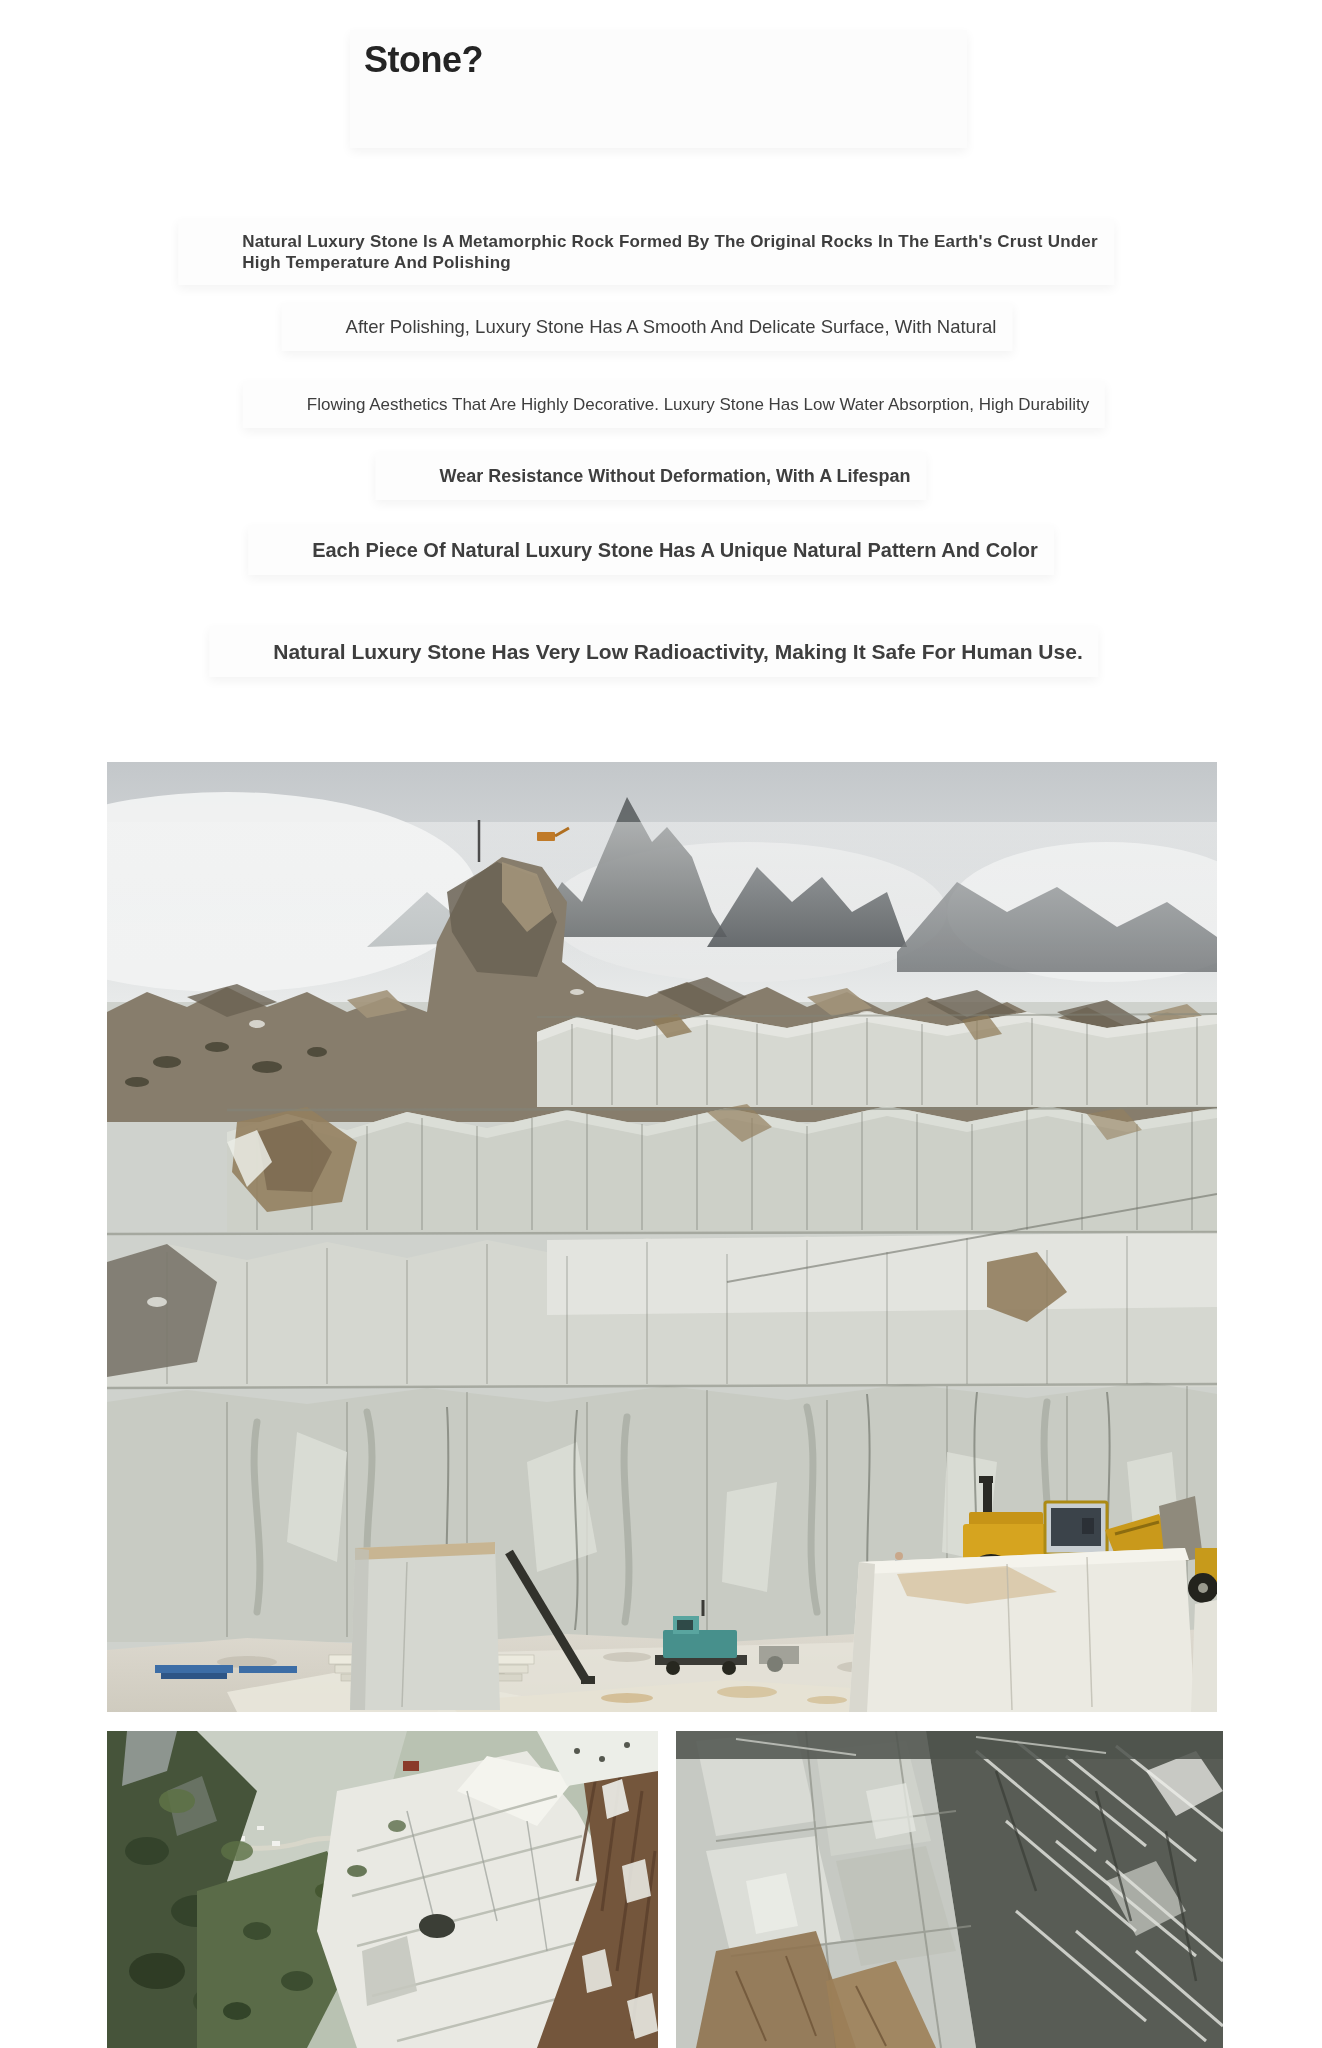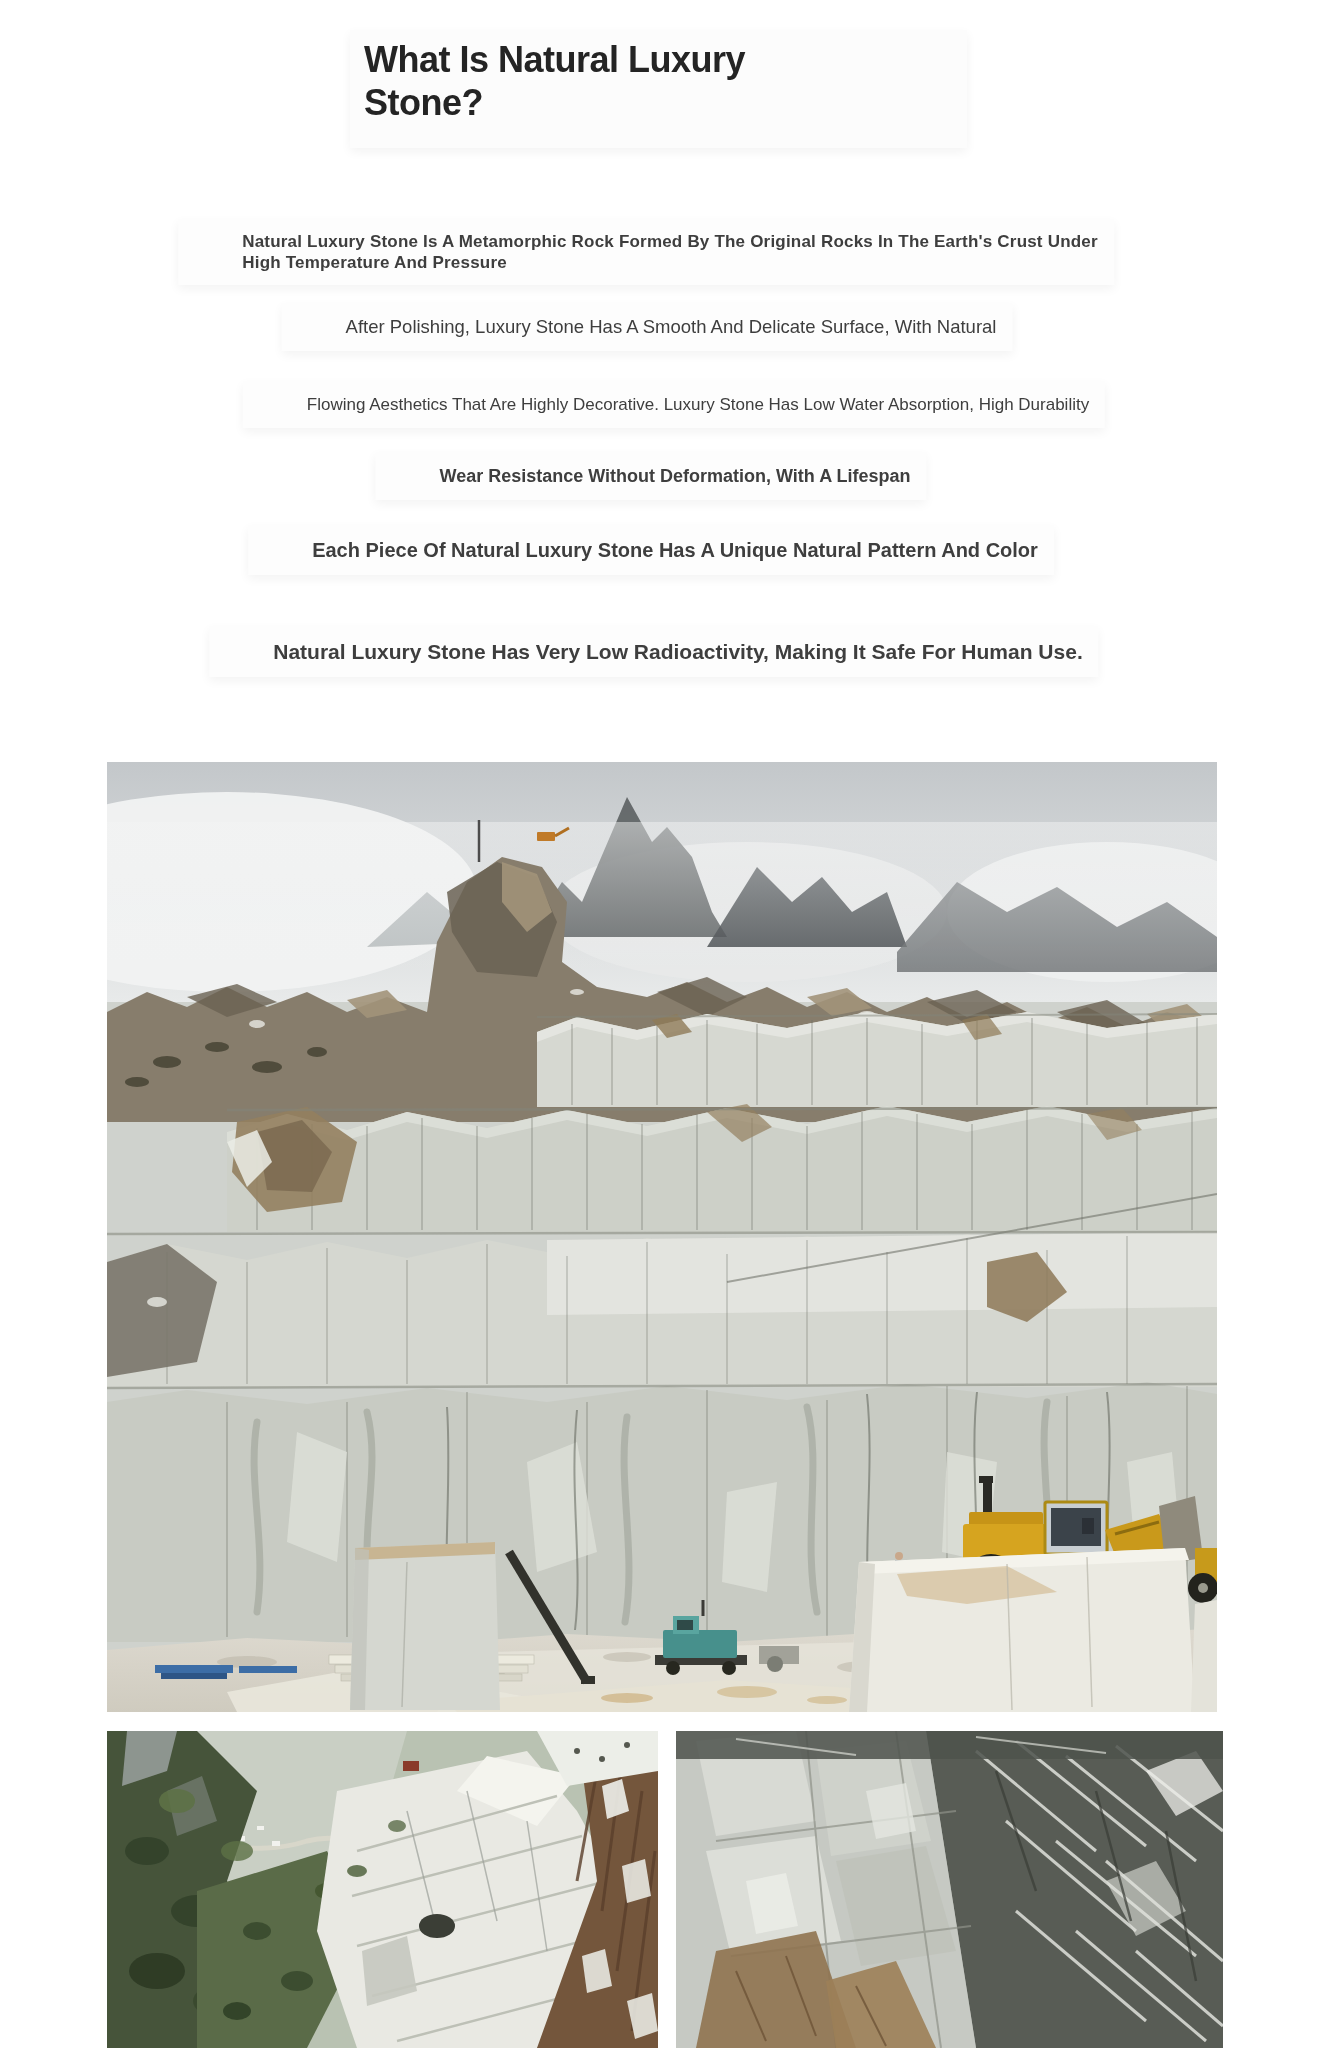--- a/index.html
+++ b/index.html
@@ -24,28 +24,27 @@
   #photo-br{left:676px;top:1731px;width:547px;height:317px;}
   .photo svg{display:block;width:100%;height:100%;}
 </style>
 </head>
 <body>
 
 <div id="page">
 
   <div id="title-box" class="card">
     <div class="inner">
-      <div class="line">What Is Natural Luxury</div>
       <div class="line">Stone?</div>
     </div>
   </div>
 
   <div id="p1" class="card pbox">
     <div class="line">Natural Luxury Stone Is A Metamorphic Rock Formed By The Original Rocks In The Earth's Crust Under</div>
-    <div class="line">High Temperature And Pressure</div>
+    <div class="line">High Temperature And Polishing</div>
   </div>
   <div id="p2" class="card pbox">
     <div class="line">After Polishing, Luxury Stone Has A Smooth And Delicate Surface, With Natural</div>
   </div>
   <div id="p3" class="card pbox">
     <div class="line">Flowing Aesthetics That Are Highly Decorative. Luxury Stone Has Low Water Absorption, High Durability</div>
   </div>
   <div id="p4" class="card pbox">
     <div class="line">Wear Resistance Without Deformation, With A Lifespan</div>
   </div>

